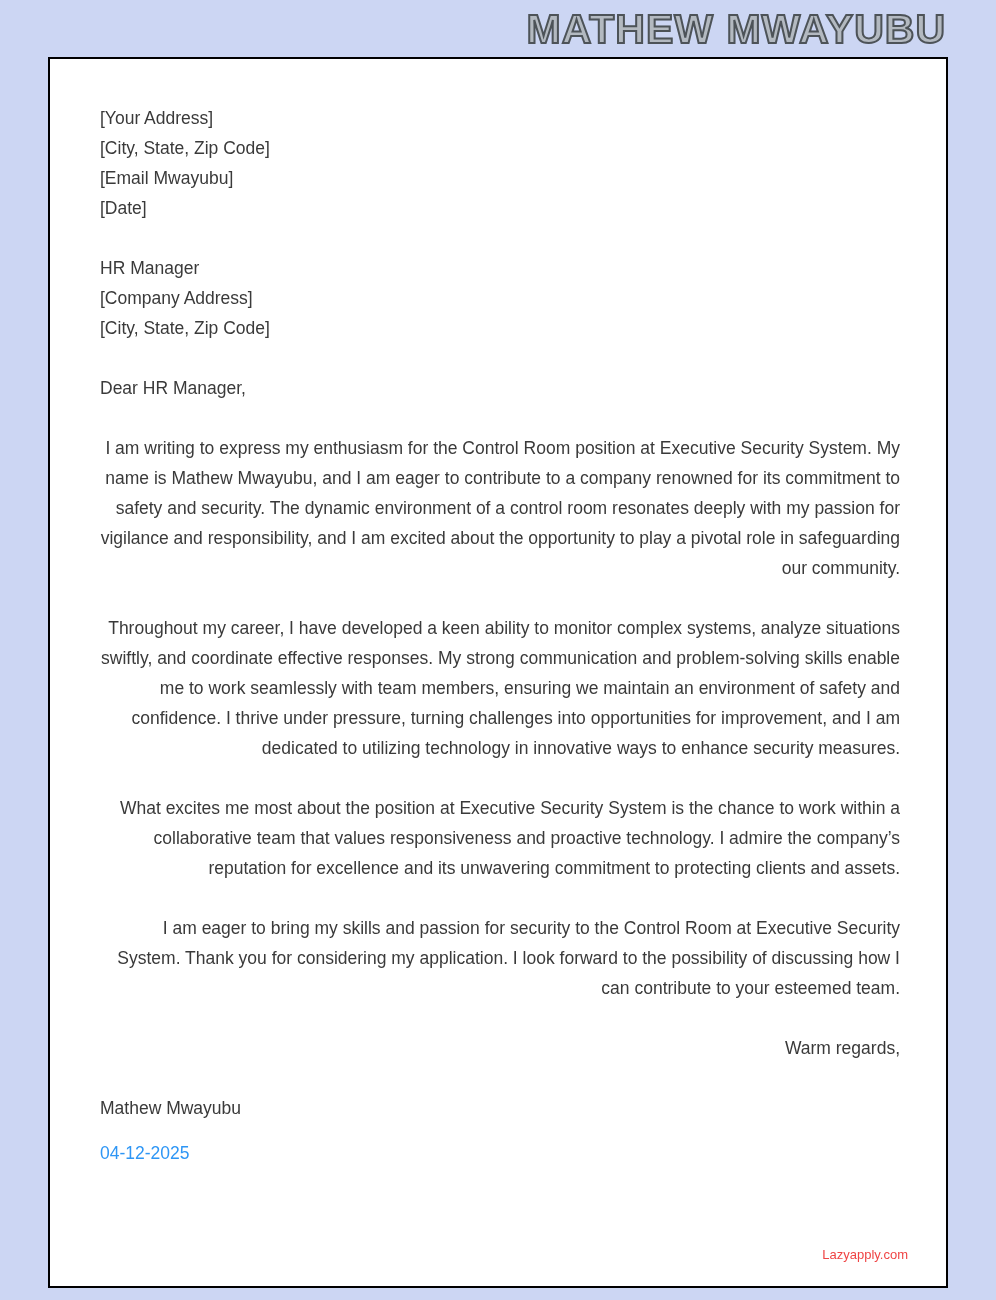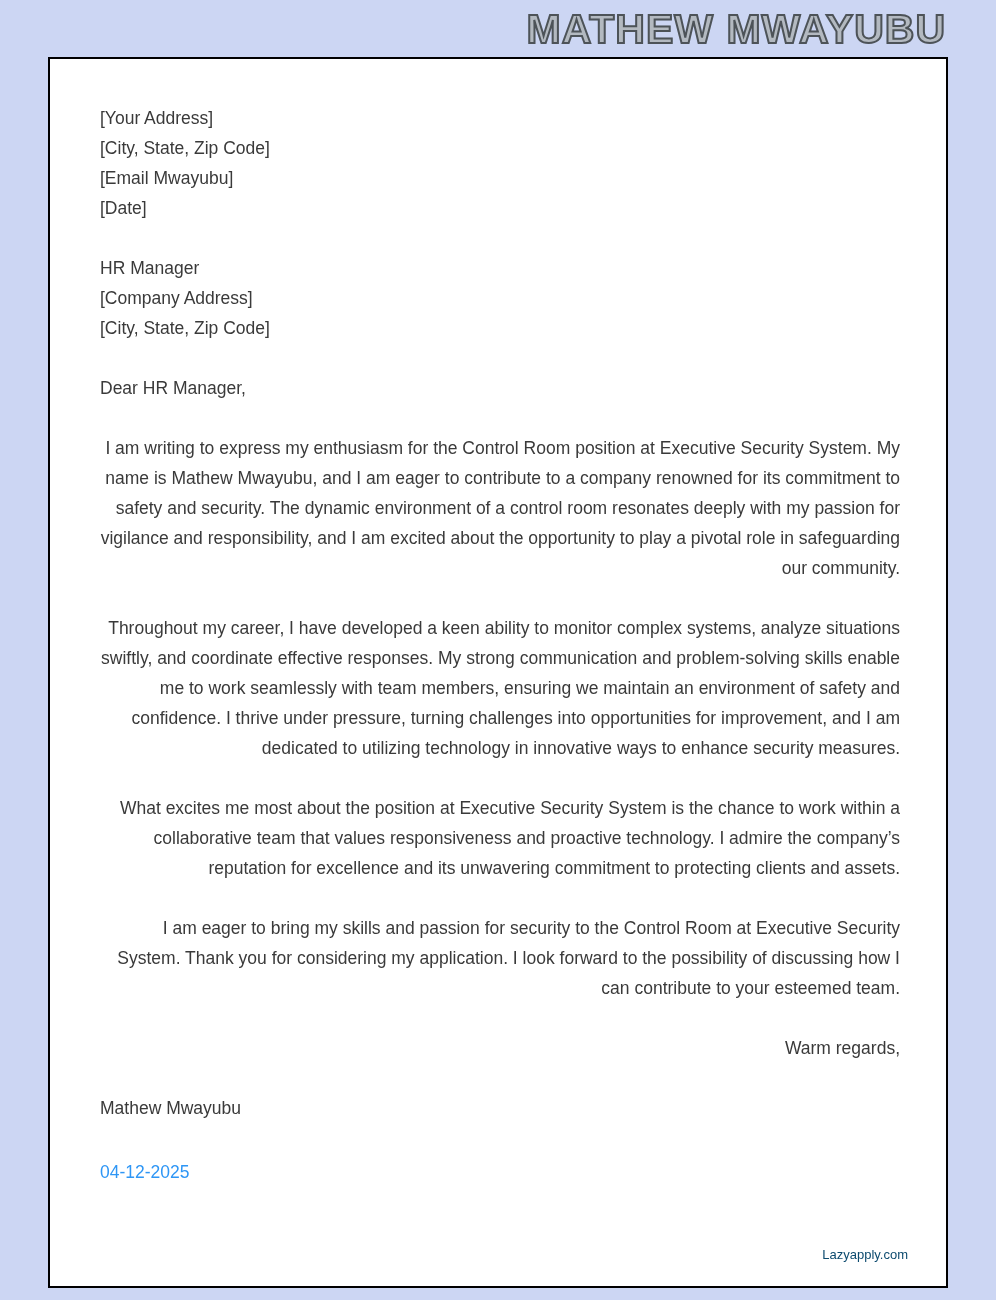--- a/index.html
+++ b/index.html
@@ -61,29 +61,29 @@
 
   .closing { margin-bottom: 30px; text-align: right; }
 
   .signature { margin-bottom: 10px; }
 
   .date-link {
     color: #2e96f5;
     text-decoration: none;
     cursor: pointer;
     display: inline-block;
-    margin-top: 24px;
+    margin-top: 5px;
   }
 
   .watermark {
     position: absolute;
     right: 38px;
     bottom: 24px;
     font-size: 13px;
-    color: #0c4a6e;
+    color: #ef4444;
   }
 </style>
 </head>
 <body>
 
 <div class="header-name">MATHEW MWAYUBU</div>
 
 <div class="page">
   <div class="letter">
 

